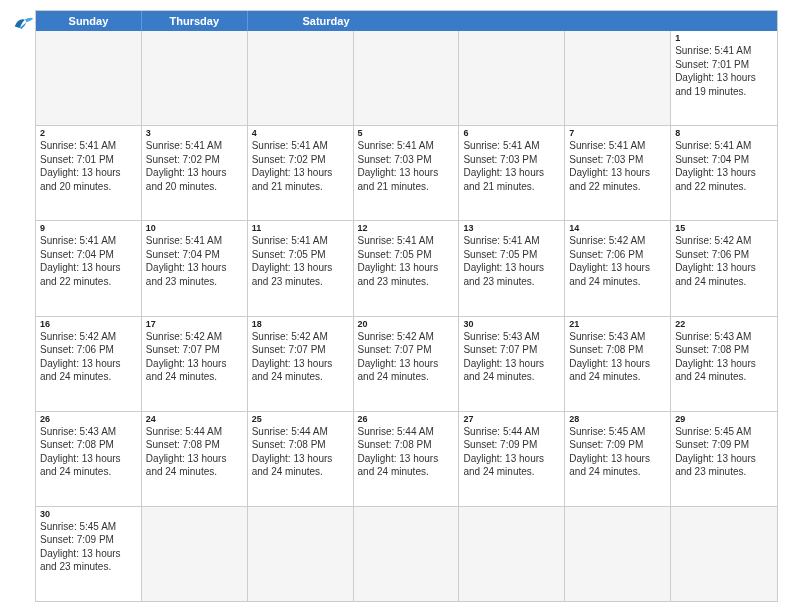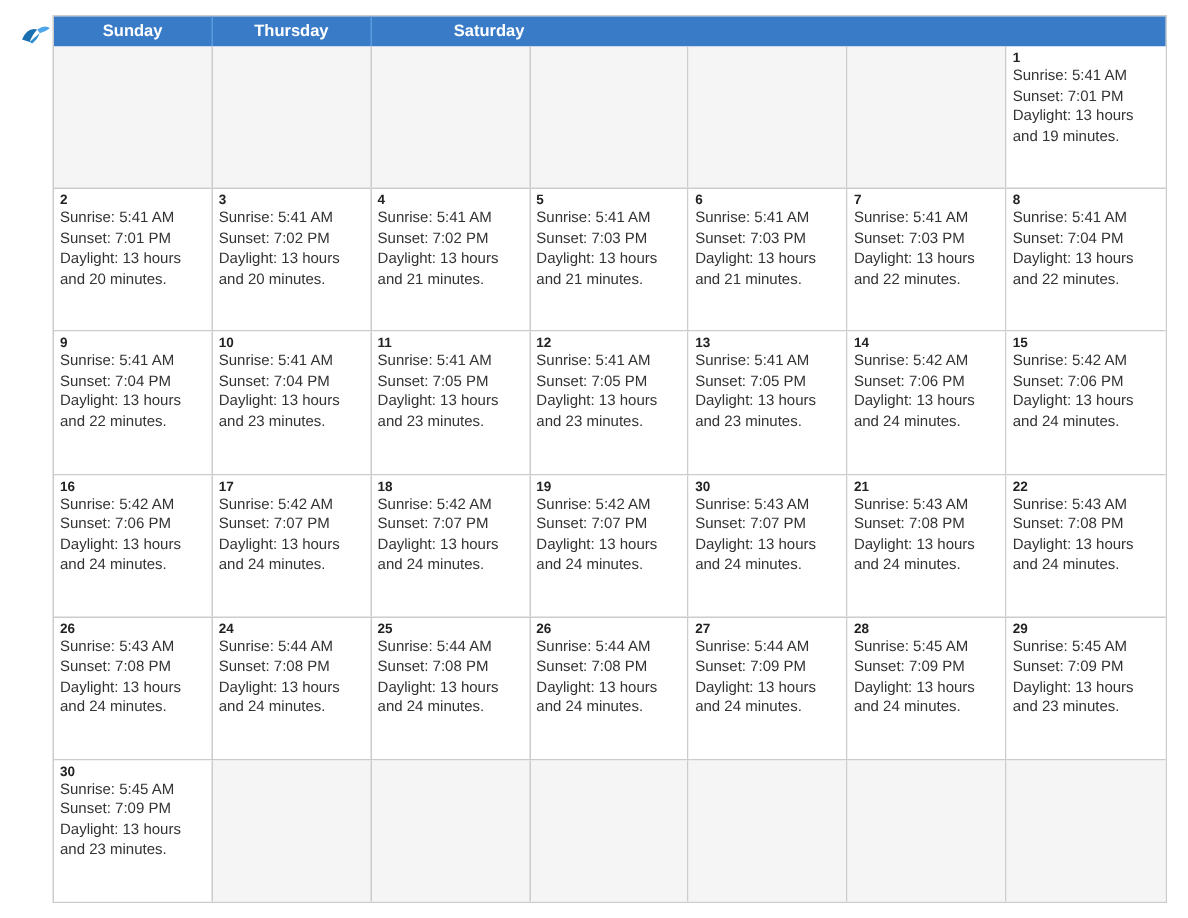--- a/index.html
+++ b/index.html
@@ -273,21 +273,21 @@
 and 24 minutes.</div>
           </div>
           <div class="cal-cell">
             <span class="day-num">18</span>
             <div class="day-info" style="white-space: pre-line;">Sunrise: 5:42 AM
 Sunset: 7:07 PM
 Daylight: 13 hours
 and 24 minutes.</div>
           </div>
           <div class="cal-cell">
-            <span class="day-num">19</span>
+            <span class="day-num">20</span>
             <div class="day-info" style="white-space: pre-line;">Sunrise: 5:42 AM
 Sunset: 7:07 PM
 Daylight: 13 hours
 and 24 minutes.</div>
           </div>
           <div class="cal-cell">
             <span class="day-num">30</span>
             <div class="day-info" style="white-space: pre-line;">Sunrise: 5:43 AM
 Sunset: 7:07 PM
 Daylight: 13 hours

